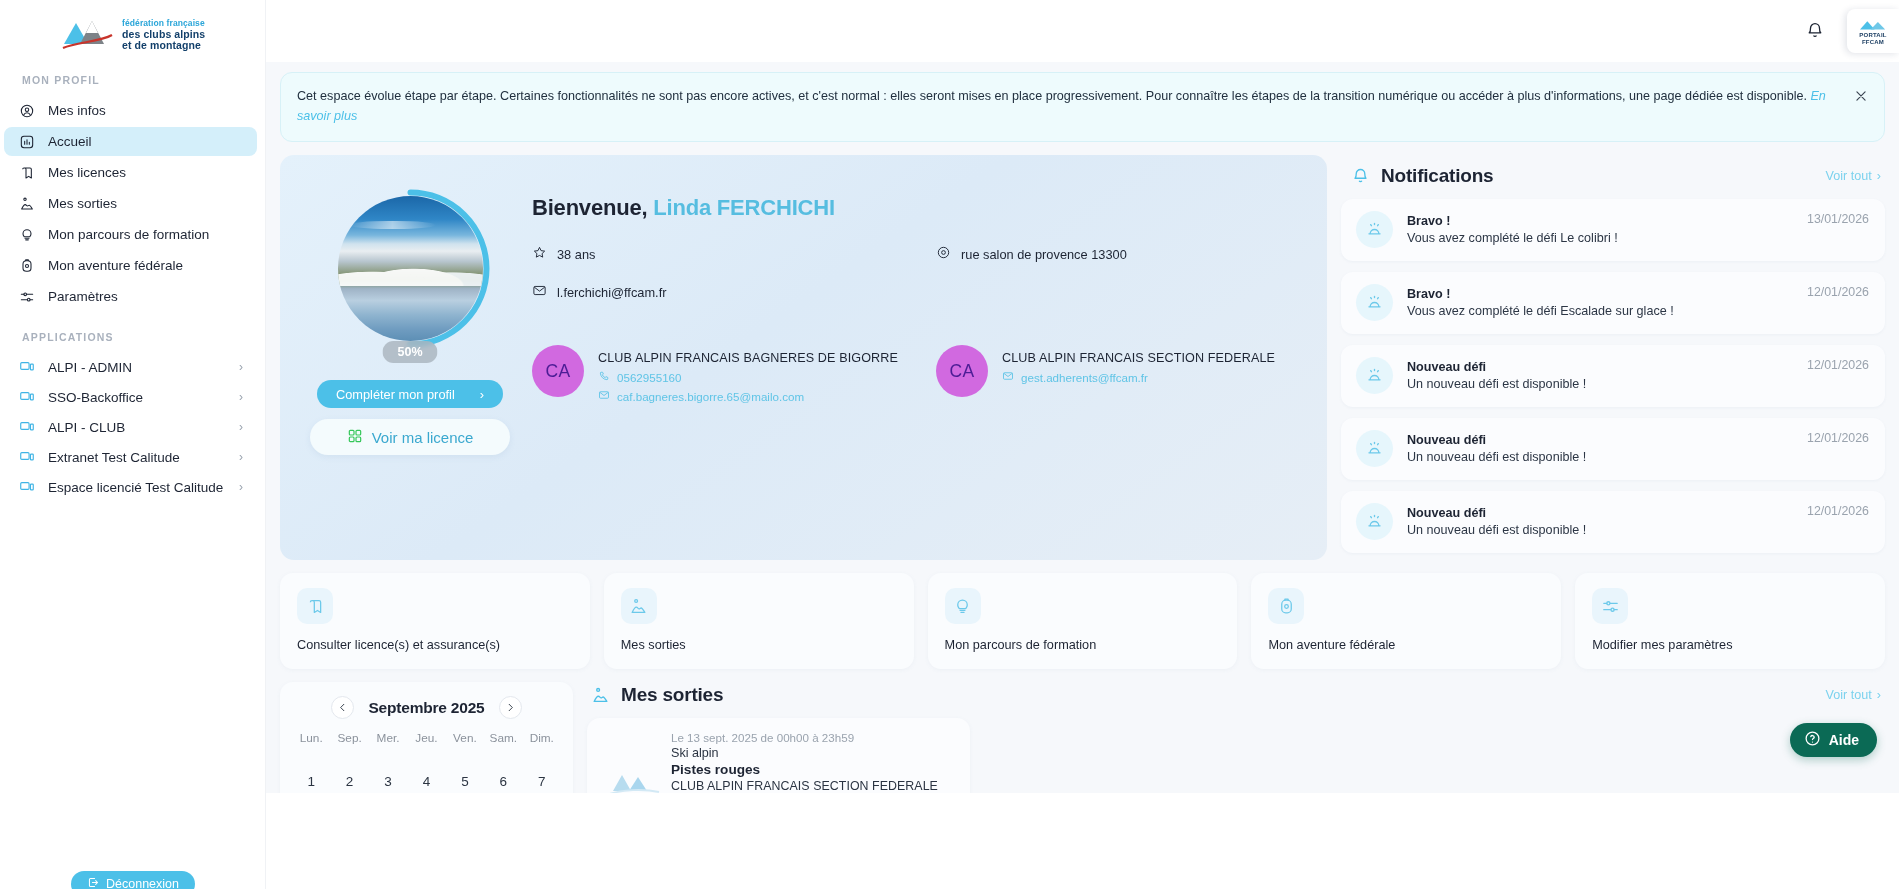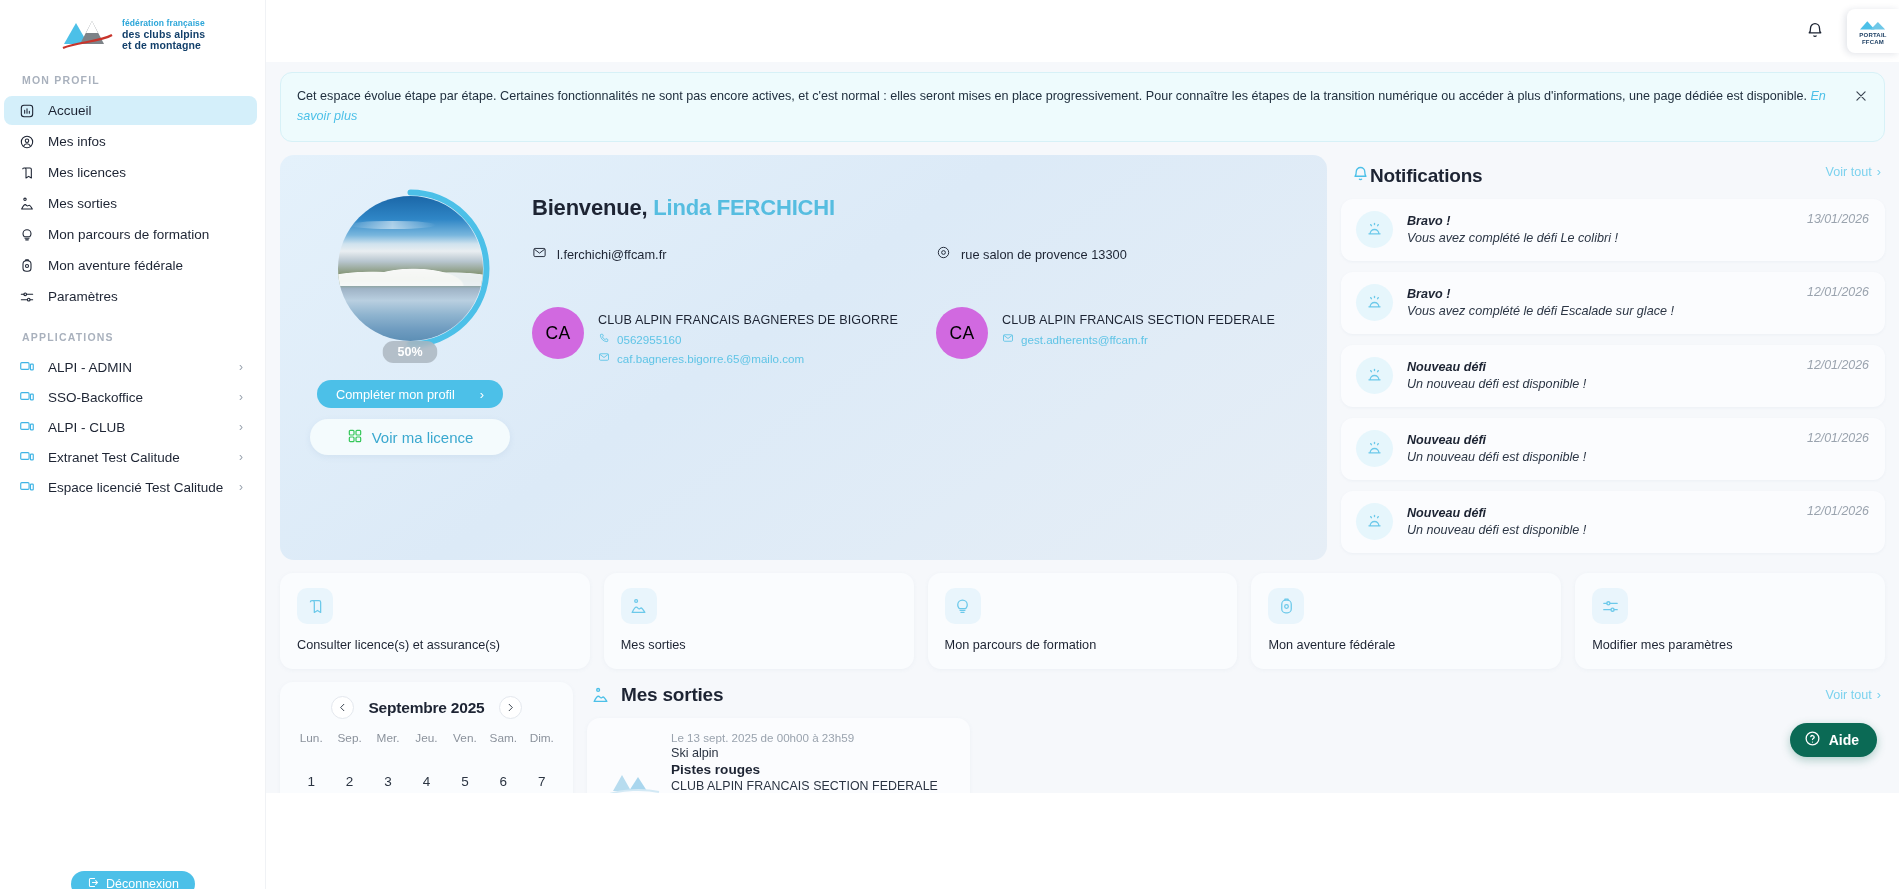--- a/index.html
+++ b/index.html
@@ -147,40 +147,39 @@
   .info-right { flex: 1 1 auto; }
   .info-line { display: flex; align-items: center; gap: 10px; font-size: 12.8px; color: #1d2433; margin-bottom: 20px; }
   .info-line svg { width: 15px; height: 15px; flex: 0 0 15px; }
 
   .club-row { display: flex; margin-top: 24px; }
   .club { display: flex; gap: 14px; align-items: flex-start; }
   .club-left { width: 404px; flex: 0 0 404px; }
   .club-right { flex: 1 1 auto; }
   .club-av {
     width: 52px; height: 52px; border-radius: 50%; background: #d169e0;
-    color: #000000; font-size: 17.5px; font-weight: 500; flex: 0 0 52px;
+    color: #4c1d95; font-size: 17.5px; font-weight: 500; flex: 0 0 52px;
     display:flex; align-items:center; justify-content:center; letter-spacing:.4px;
   }
   .club-body { padding-top: 6px; min-width:0; }
   .club-name { font-size: 12.6px; color: #1d2433; letter-spacing: .1px; white-space: nowrap; }
   .club-meta { display:flex; align-items:center; gap: 7px; font-size: 11.6px; color: #5fc4e6; margin-top: 5px; }
   .club-meta svg { width: 12px; height: 12px; flex:0 0 12px; }
 
   
   .notif-card { width: 544px; flex: 0 0 544px; padding-top: 2px; }
-  .notif-head { display: flex; align-items: flex-start; padding: 8px 4px 12px 10px; }
+  .notif-head { display: flex; align-items: center; gap: 11px; padding: 8px 4px 12px 10px; }
   .notif-head .bell svg { width: 19px; height: 19px; display:block; }
   .notif-title { font-size: 19px; font-weight: 800; letter-spacing:-.2px; flex: 1 1 auto; }
   .see-all { font-size: 12.6px; color: #7cd2ee; cursor: pointer; display:flex; align-items:center; gap:5px; }
   .notif-list { display: flex; flex-direction: column; gap: 11px; }
   .notif-item {
     background: #fbfcfe; border-radius: 12px; padding: 12px 16px 13px 15px;
     display: flex; gap: 14px; align-items: center; cursor: pointer;
     box-shadow: 0 1px 3px rgba(110,140,175,.07);
-    font-style: italic;
   }
   .notif-ic {
     width: 37px; height: 37px; border-radius: 50%; background: #e6f6fc; flex: 0 0 37px;
     display:flex; align-items:center; justify-content:center;
   }
   .notif-ic svg { width: 19px; height: 19px; }
   .notif-body { flex: 1 1 auto; min-width: 0; }
   .notif-t { font-size: 12.6px; font-weight: 800; color: #1d2433; }
   .notif-d { font-size: 12.6px; color: #2c3645; margin-top: 3px; }
   .notif-date { font-size: 12.4px; color: #9aa3ae; align-self: flex-start; white-space: nowrap; padding-top:1px; }
@@ -257,39 +256,39 @@
           <div class="logo-l2">des clubs alpins</div>
           <div class="logo-l3">et de montagne</div>
         </div>
       </div>
     </div>
 
     <div class="sec-profile">
       <div class="nav-section-title">MON PROFIL</div>
       <div class="nav-list">
 
-        <div class="nav-item active">
-          <span class="ic">
-            <svg viewBox="0 0 24 24" fill="none" stroke="#1d2433" stroke-width="1.6" stroke-linecap="round">
-              <rect x="3.5" y="3.5" width="17" height="17" rx="4"></rect>
-                <path d="M8.5 15.5V11M12 15.5V8.5M15.5 15.5v-3"></path>
-            </svg>
-          </span>
-          <span class="lbl">Accueil</span>
-        </div>
-
         <div class="nav-item">
           <span class="ic">
             <svg viewBox="0 0 24 24" fill="none" stroke="#1d2433" stroke-width="1.6">
               <circle cx="12" cy="12" r="8.5"></circle>
                 <circle cx="12" cy="10" r="2.6"></circle>
                 <path d="M7 18c1-2.3 2.9-3.4 5-3.4s4 1.1 5 3.4"></path>
             </svg>
           </span>
           <span class="lbl">Mes infos</span>
+        </div>
+
+        <div class="nav-item active">
+          <span class="ic">
+            <svg viewBox="0 0 24 24" fill="none" stroke="#1d2433" stroke-width="1.6" stroke-linecap="round">
+              <rect x="3.5" y="3.5" width="17" height="17" rx="4"></rect>
+                <path d="M8.5 15.5V11M12 15.5V8.5M15.5 15.5v-3"></path>
+            </svg>
+          </span>
+          <span class="lbl">Accueil</span>
         </div>
 
         <div class="nav-item">
           <span class="ic">
             <svg viewBox="0 0 24 24" fill="none" stroke="#1d2433" stroke-width="1.6" stroke-linejoin="round">
               <path d="M7.5 4.5h9a2 2 0 0 1 2 2v13l-4-2.5-4 2.5v-13a2 2 0 0 0-2-2H7.5a2 2 0 0 0-2 2v0"></path>
             </svg>
           </span>
           <span class="lbl">Mes licences</span>
         </div>
@@ -479,20 +478,28 @@
           </div>
 
           <div class="info-col">
             <div class="welcome">
               <span>Bienvenue,</span>
               <span class="name">Linda FERCHICHI</span>
             </div>
 
             <div class="info-grid">
               <div class="info-left">
+                <div class="info-line">
+                  <span>
+                    <svg viewBox="0 0 24 24" fill="none" stroke="#1d2433" stroke-width="1.5" stroke-linejoin="round">
+                      <path d="M12 3.8l2.5 5.2 5.7.8-4.1 4 1 5.6-5.1-2.7-5.1 2.7 1-5.6-4.1-4 5.7-.8z"></path>
+                    </svg>
+                  </span>
+                  <span>38 ans</span>
+                </div>
                 <div class="info-line">
                   <span>
                     <svg viewBox="0 0 24 24" fill="none" stroke="#1d2433" stroke-width="1.5" stroke-linejoin="round">
                       <rect x="3" y="5.5" width="18" height="13" rx="2"></rect>
                         <path d="M3.6 6.6L12 13l8.4-6.4"></path>
                     </svg>
                   </span>
                   <span>l.ferchichi@ffcam.fr</span>
                 </div>
               </div>

